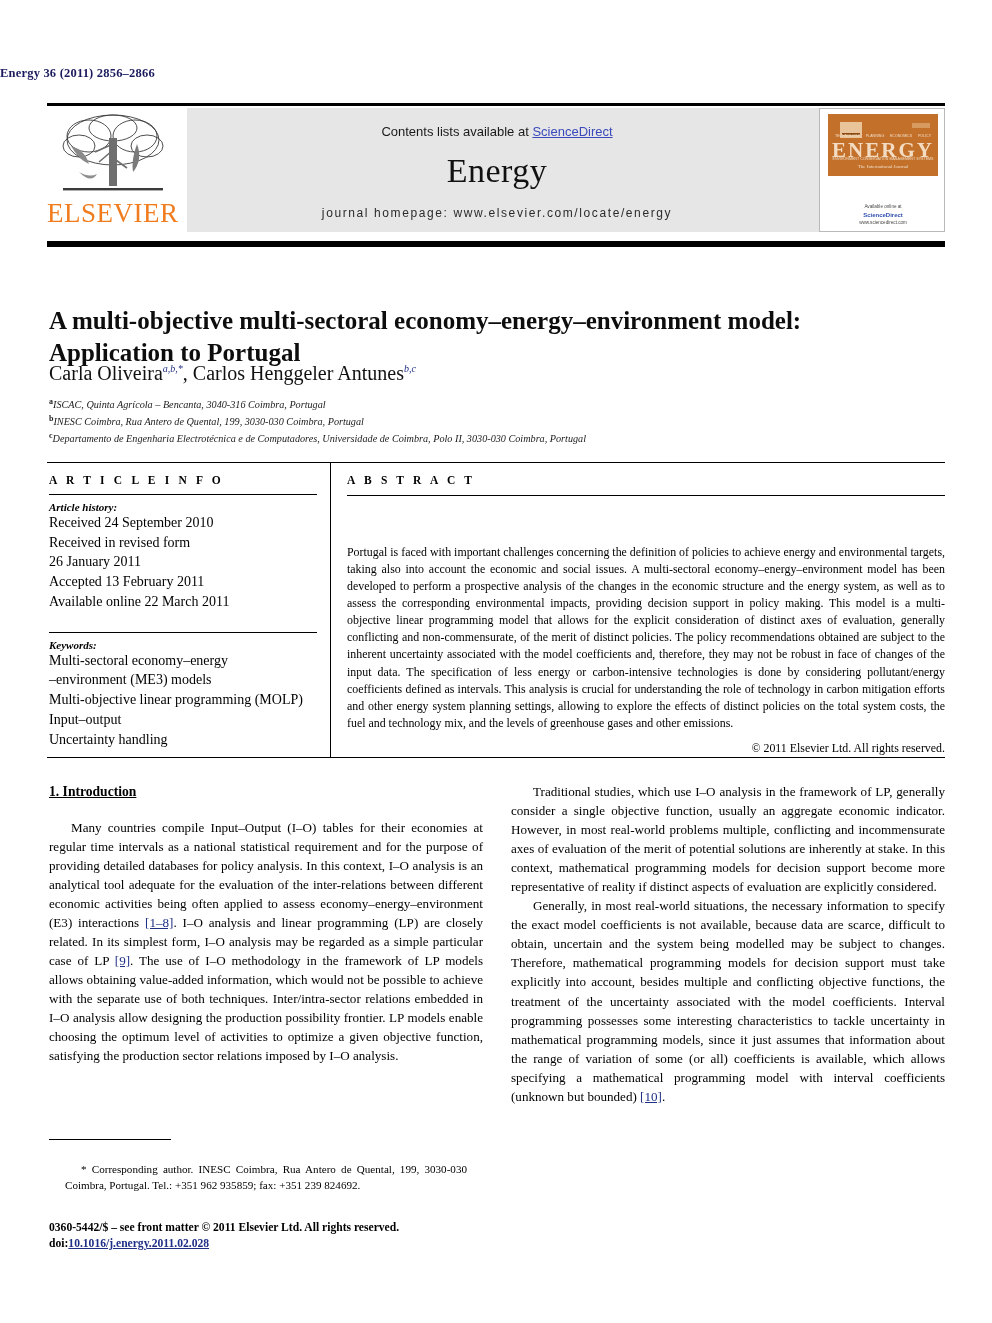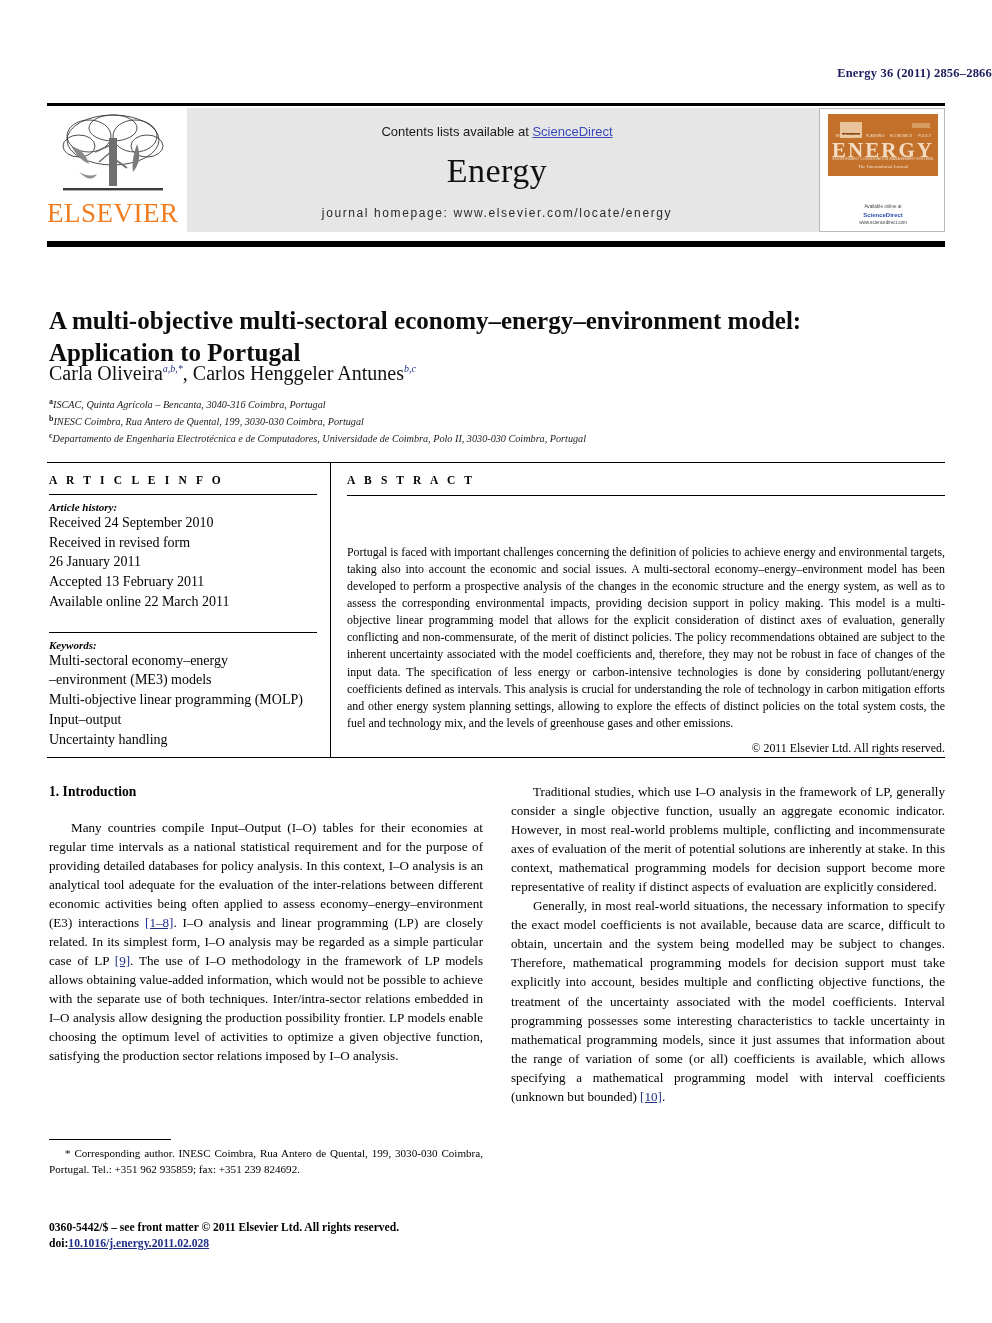--- a/index.html
+++ b/index.html
@@ -21,21 +21,21 @@
     width: 992px;
     height: 1323px;
   }
 
   
   .runhead {
     position: absolute;
     top: 66px;
     left: 0;
     width: 992px;
-    text-align: right;
+    text-align: left;
     font-family: "Liberation Serif", serif;
     font-weight: bold;
     font-size: 12.5px;
     color: #1b1b5e;
     letter-spacing: 0.2px;
   }
 
   
   .masthead {
     position: absolute;
@@ -371,20 +371,21 @@
     color: #000;
   }
   .col-left { left: 49px; }
   .col-right { left: 511px; }
 
   .h2 {
     font-weight: bold;
     font-size: 13.6px;
     margin: 0 0 16px 0;
     text-align: left;
+    text-decoration: underline;
   }
   .col p {
     margin: 0;
     text-indent: 22px;
   }
   .ref { color: #1f2f86; }
 
   
   .foot-rule {
     position: absolute;
@@ -398,21 +399,21 @@
     position: absolute;
     left: 49px;
     top: 1146px;
     width: 434px;
     font-family: "Liberation Serif", serif;
     font-size: 11.1px;
     line-height: 1.42;
     text-align: justify;
     color: #000;
   }
-  .footnote p { margin: 0; }
+  .footnote p { margin: 16px; }
   .footnote .indent { text-indent: 16px; }
   .footnote em { font-style: italic; }
   .mail { color: #2140a8; }
 
   .imprint {
     position: absolute;
     left: 49px;
     top: 1220px;
     width: 460px;
     font-family: "Liberation Serif", serif;

